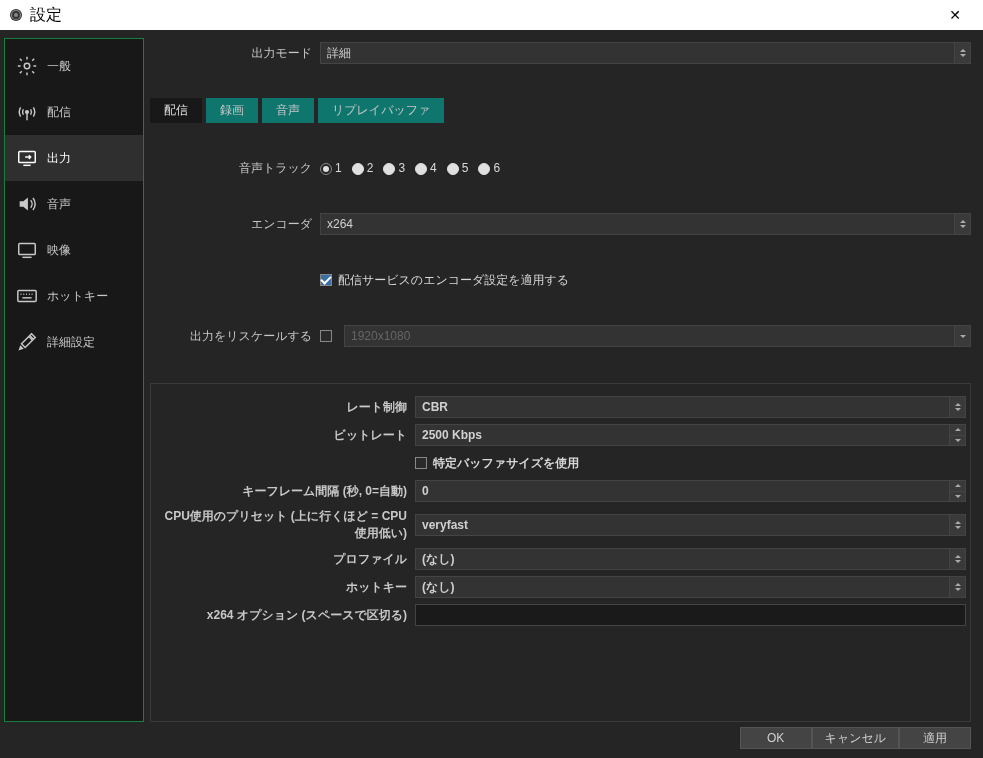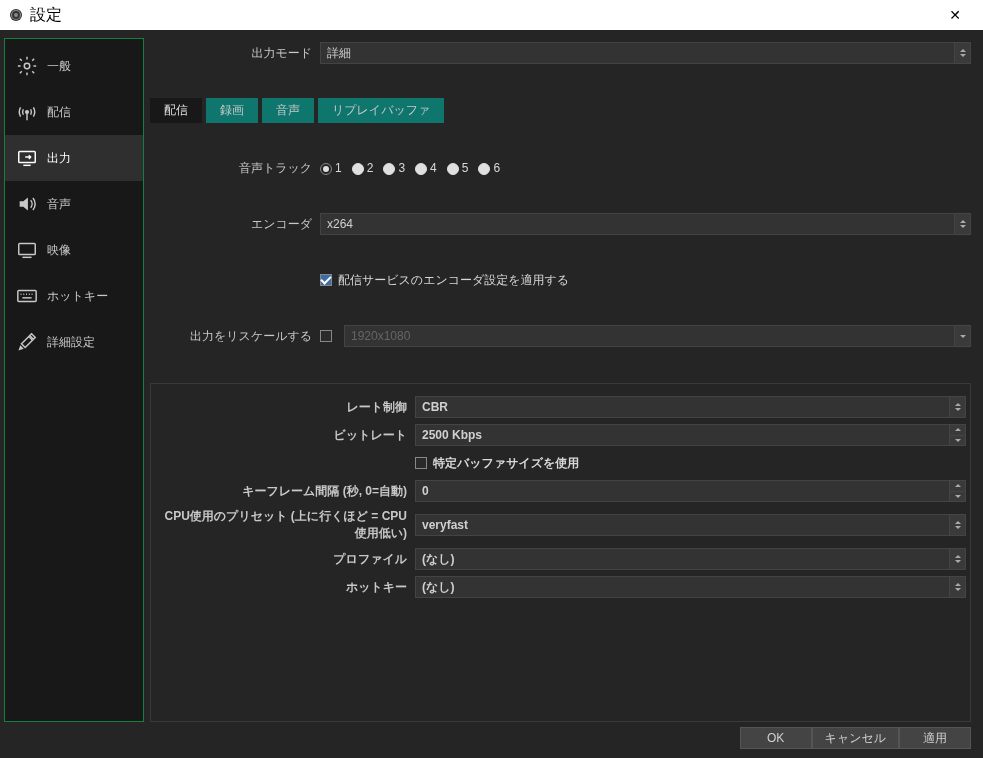--- a/index.html
+++ b/index.html
@@ -260,20 +260,24 @@
     </div>
 
     <div class="row">
       <div class="label">ホットキー</div>
       <div class="dropdown">
         <span>(なし)</span>
         <div class="updown-btn"></div>
       </div>
     </div>
 
+    <div class="row">
+      <div class="label">x264 オプション (スペースで区切る)</div>
+      <div class="textinput"><span></span></div>
+    </div>
 
   </div>
 
 </div>
 </div>
 
 <div class="footer">
   <div class="btn">OK</div>
   <div class="btn">キャンセル</div>
   <div class="btn">適用</div>

